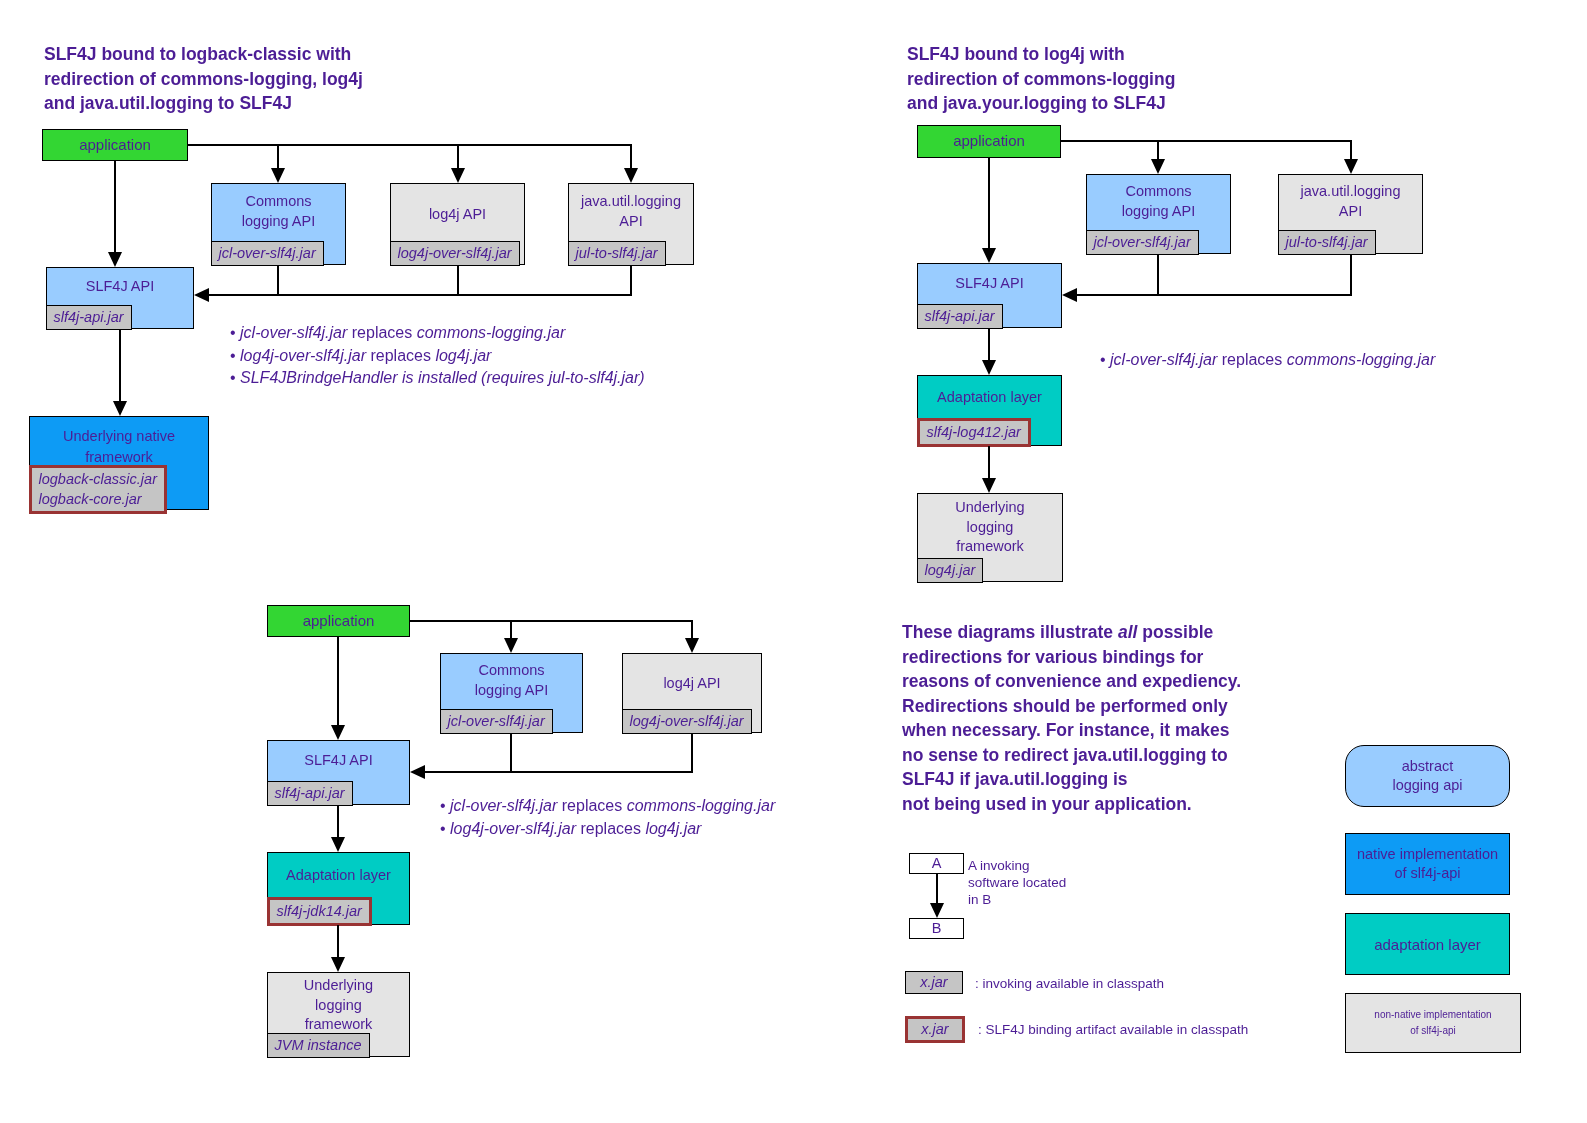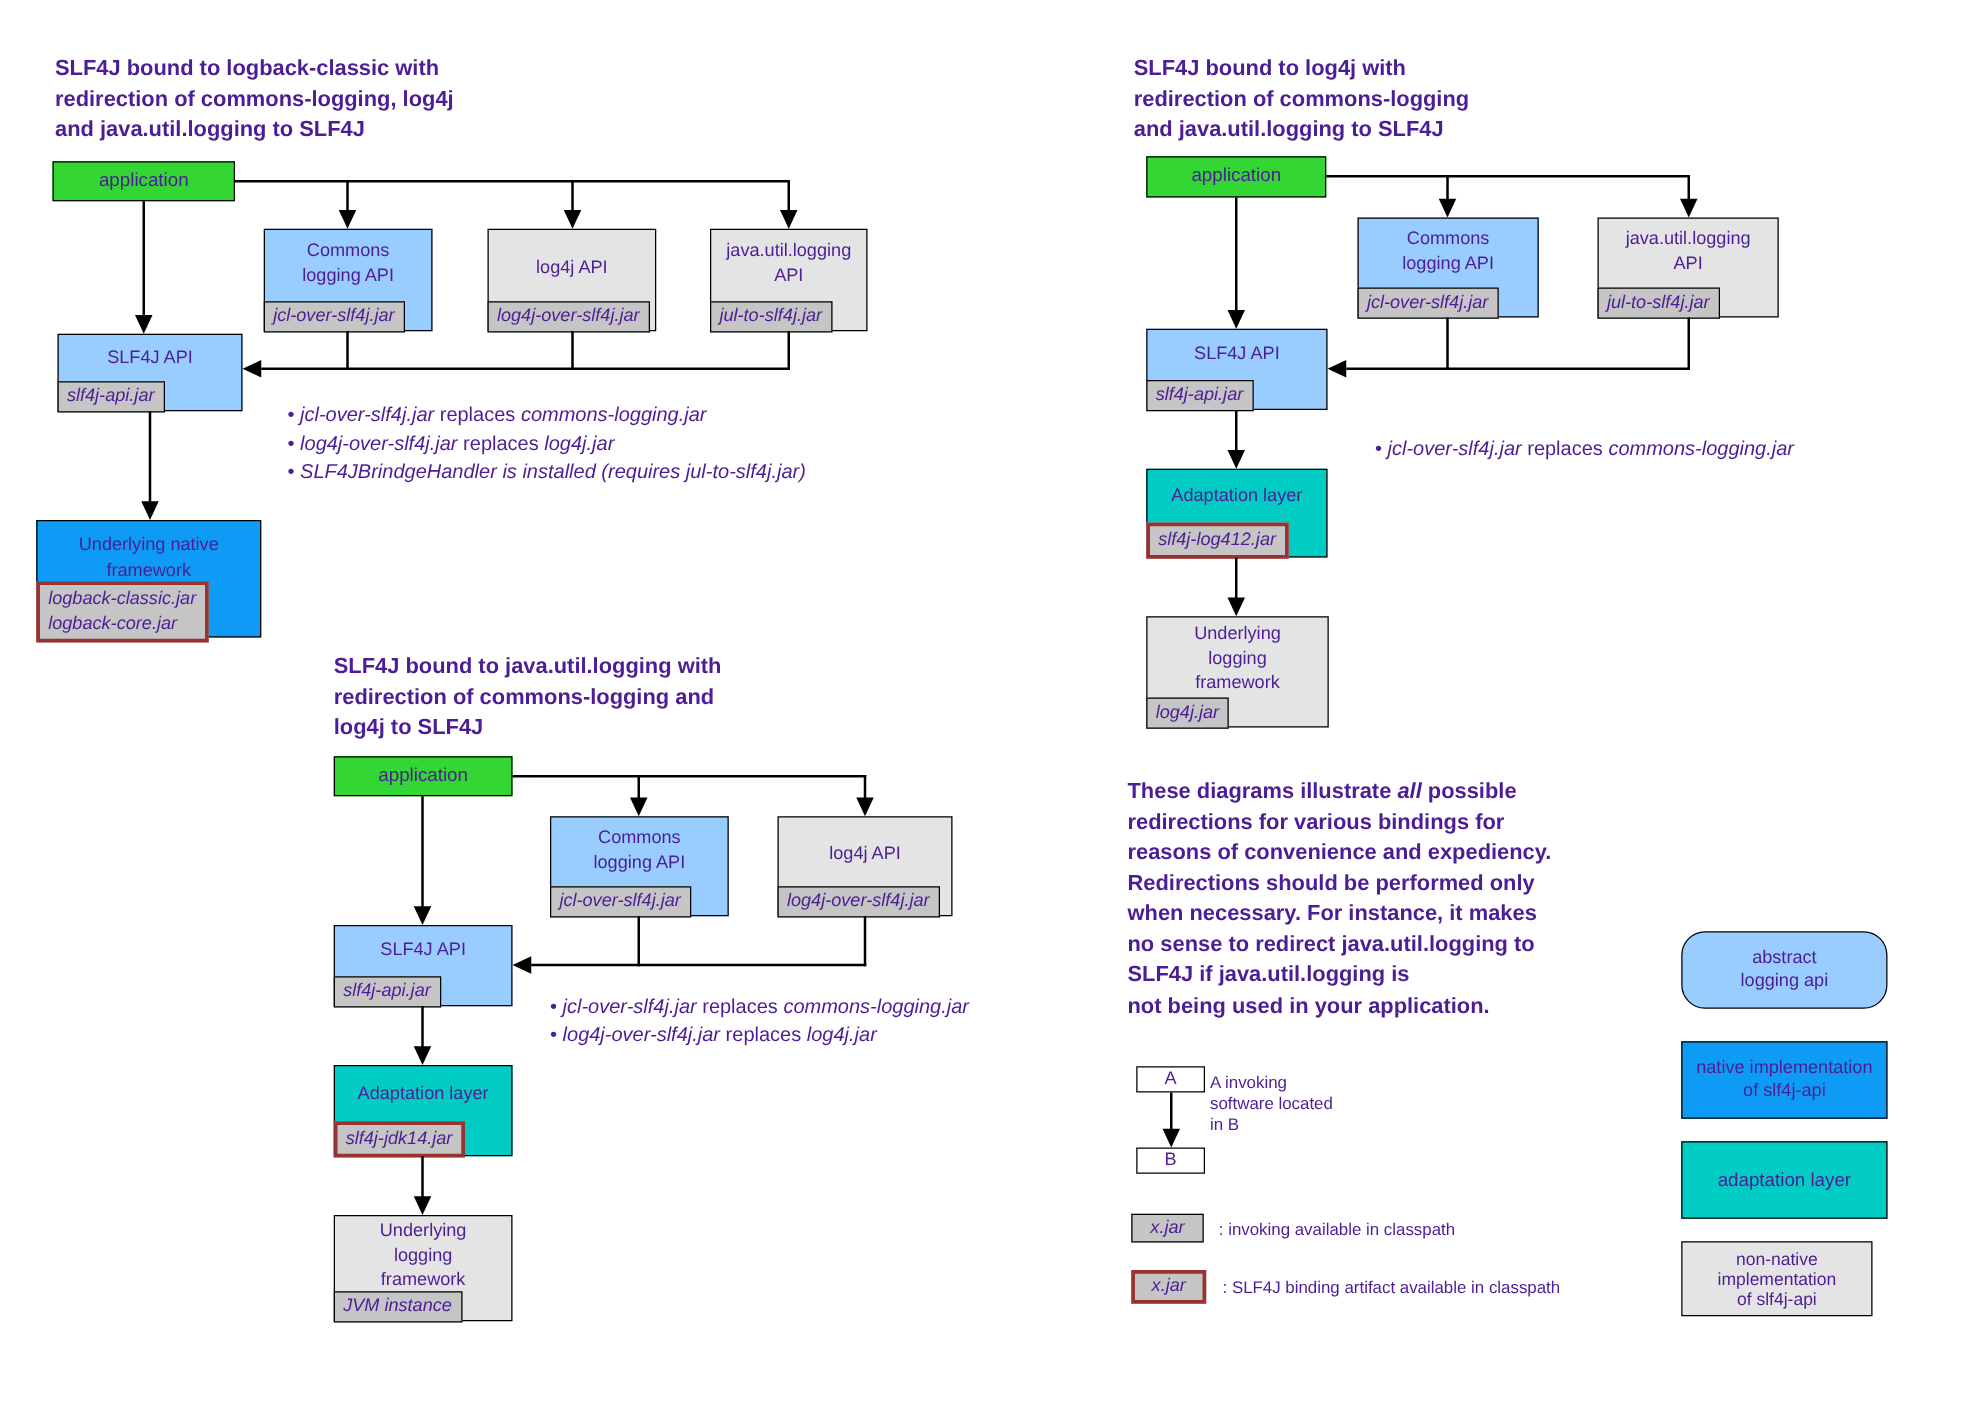--- a/index.html
+++ b/index.html
@@ -95,21 +95,21 @@
   <div class="ah-down" style="left:113px;top:401px;"></div>
 
   <div class="bullets" style="left:230px;top:322px;">
     <div class="bullet"><span style="font-style: italic;">jcl-over-slf4j.jar</span><span> replaces </span><span style="font-style: italic;">commons-logging.jar</span></div>
     <div class="bullet"><span style="font-style: italic;">log4j-over-slf4j.jar</span><span> replaces </span><span style="font-style: italic;">log4j.jar</span></div>
     <div class="bullet"><span style="font-style: italic;">SLF4JBrindgeHandler is installed (requires jul-to-slf4j.jar)</span></div>
   </div>
 
   <div class="title" style="left:907px;top:42px;">SLF4J bound to log4j with
 redirection of commons-logging
-and java.util.logging to SLF4J</div>
+and java.your.logging to SLF4J</div>
 
   <div class="box green" style="left:917px;top:125px;width:144px;height:33px;">
     <div class="lbl" style="line-height:30px;font-size:15px;">application</div>
   </div>
 
   <div class="box lblue" style="left:1086px;top:174px;width:145px;height:80px;">
     <div class="lbl" style="padding-top:6px;line-height:20px;">Commons
 logging API</div>
     <div class="jar">jcl-over-slf4j.jar</div>
   </div>
@@ -150,23 +150,20 @@
   <div class="ah-left" style="left:1062px;top:288px;"></div>
   <div class="vline" style="left:988px;top:328px;height:34px;"></div>
   <div class="ah-down" style="left:982px;top:360px;"></div>
   <div class="vline" style="left:988px;top:446px;height:34px;"></div>
   <div class="ah-down" style="left:982px;top:478px;"></div>
 
   <div class="bullets" style="left:1100px;top:349px;">
     <div class="bullet"><span style="font-style: italic;">jcl-over-slf4j.jar</span><span> replaces </span><span style="font-style: italic;">commons-logging.jar</span></div>
   </div>
 
-  <div class="title" style="left:267px;top:520px;">SLF4J bound to java.util.logging with
-redirection of commons-logging and
-log4j to SLF4J</div>
 
   <div class="box green" style="left:267px;top:605px;width:143px;height:32px;">
     <div class="lbl" style="line-height:29px;font-size:15px;">application</div>
   </div>
 
   <div class="box lblue" style="left:440px;top:653px;width:143px;height:80px;">
     <div class="lbl" style="padding-top:6px;line-height:20px;">Commons
 logging API</div>
     <div class="jar">jcl-over-slf4j.jar</div>
   </div>
@@ -245,18 +242,18 @@
     <span>abstract
 logging api</span>
   </div>
   <div class="cbox blue" style="left:1345px;top:833px;width:165px;height:62px;font-size:14.5px;line-height:19px;">
     <span>native implementation
 of slf4j-api</span>
   </div>
   <div class="cbox teal" style="left:1345px;top:913px;width:165px;height:62px;font-size:15px;">
     <span>adaptation layer</span>
   </div>
-  <div class="cbox lgray" style="left:1345px;top:993px;width:153px;height:60px;font-size:14px;line-height:16px;">
+  <div class="cbox lgray" style="left:1345px;top:993px;width:176px;height:60px;font-size:10px;line-height:16px;">
     <span>non-native implementation
 of slf4j-api</span>
   </div>
 
 </div>
 
 </body></html>

